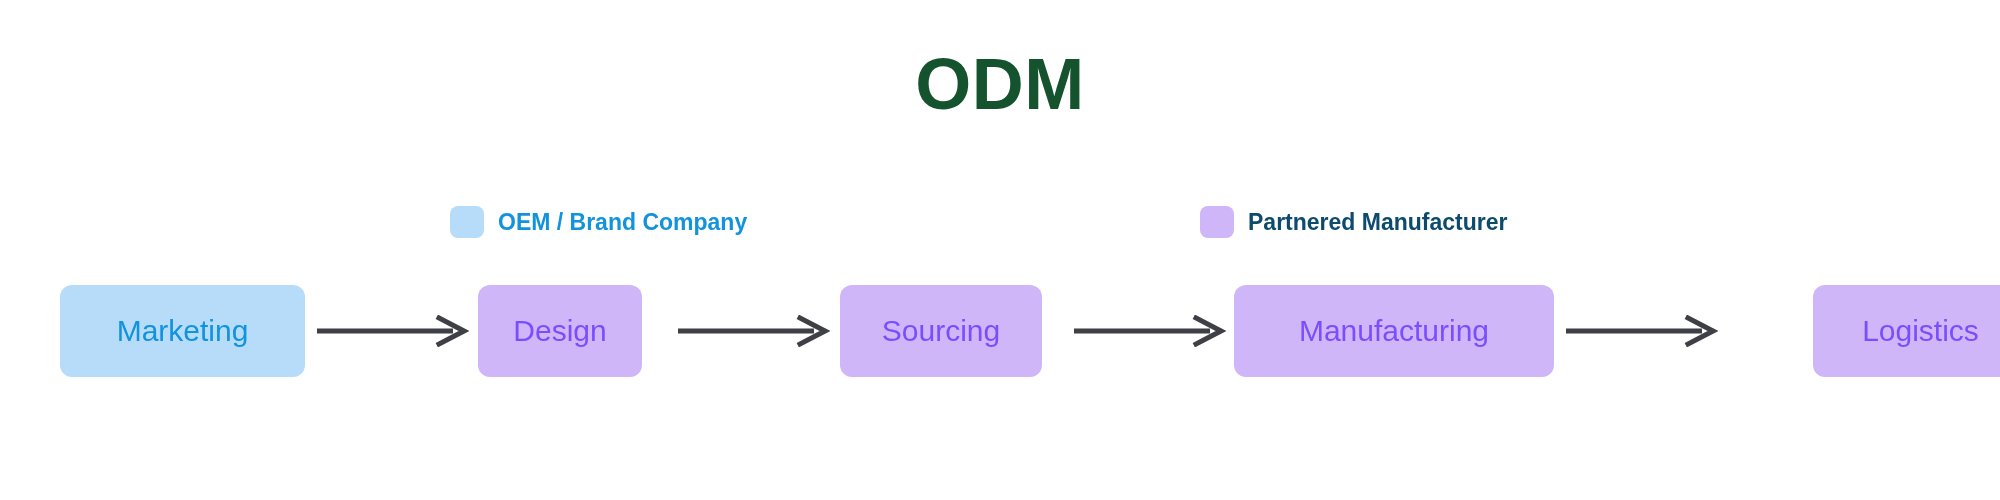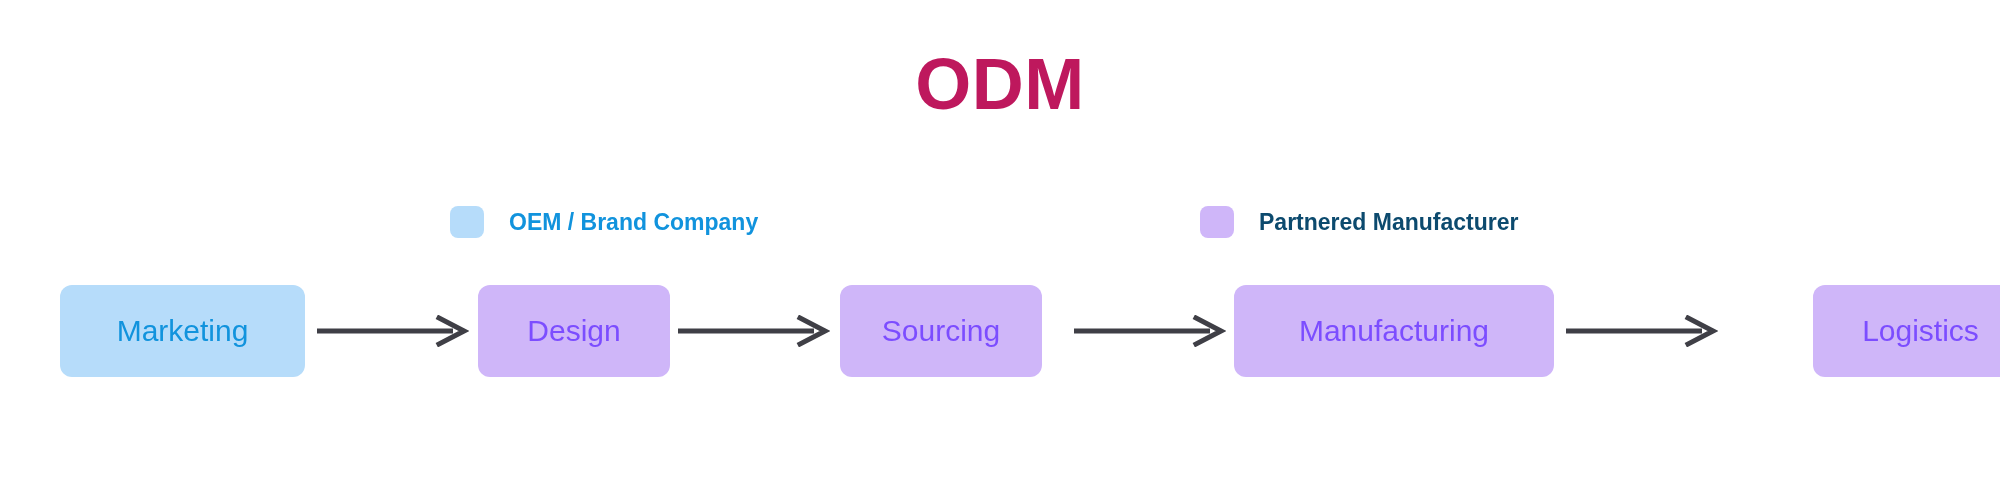--- a/index.html
+++ b/index.html
@@ -25,37 +25,37 @@
   .title {
     position: absolute;
     left: 0;
     top: 48px;
     width: 2000px;
     text-align: center;
     font-size: 72px;
     font-weight: 700;
     letter-spacing: 0.5px;
     line-height: 1;
-    color: #be185d;
+    color: #14532d;
     white-space: nowrap;
   }
 
   
   .legend {
     position: absolute;
     left: 0;
     top: 204px;
     width: 2000px;
     height: 36px;
   }
   .legend-item {
     position: absolute;
     display: flex;
     align-items: center;
-    gap: 25px;
+    gap: 14px;
     height: 36px;
     padding-left: 24px;
   }
   .legend-item.oem { left: 426px; }
   .legend-item.partner { left: 1176px; }
 
   .legend-swatch {
     width: 34px;
     height: 32px;
     border-radius: 8px;
@@ -136,21 +136,21 @@
       <span class="node-label">Marketing</span>
     </div>
 
     <div class="arrow" style="left:317px; width:152px;">
       <svg width="152" height="32" viewBox="0 0 152 32" aria-hidden="true">
         <line x1="0" y1="16" x2="136" y2="16" stroke="#3f3f46" stroke-width="5"></line>
         <polyline points="122,3 147,16 122,29" fill="none" stroke="#3f3f46" stroke-width="5" stroke-linecap="square" stroke-linejoin="miter"></polyline>
       </svg>
     </div>
 
-    <div class="node purple" style="left:478px; width:192px;align-items:center;">
+    <div class="node purple" style="left:478px; width:164px;align-items:center;">
       <span class="node-label">Design</span>
     </div>
 
     <div class="arrow" style="left:678px; width:152px;">
       <svg width="152" height="32" viewBox="0 0 152 32" aria-hidden="true">
         <line x1="0" y1="16" x2="136" y2="16" stroke="#3f3f46" stroke-width="5"></line>
         <polyline points="122,3 147,16 122,29" fill="none" stroke="#3f3f46" stroke-width="5" stroke-linecap="square" stroke-linejoin="miter"></polyline>
       </svg>
     </div>
 

